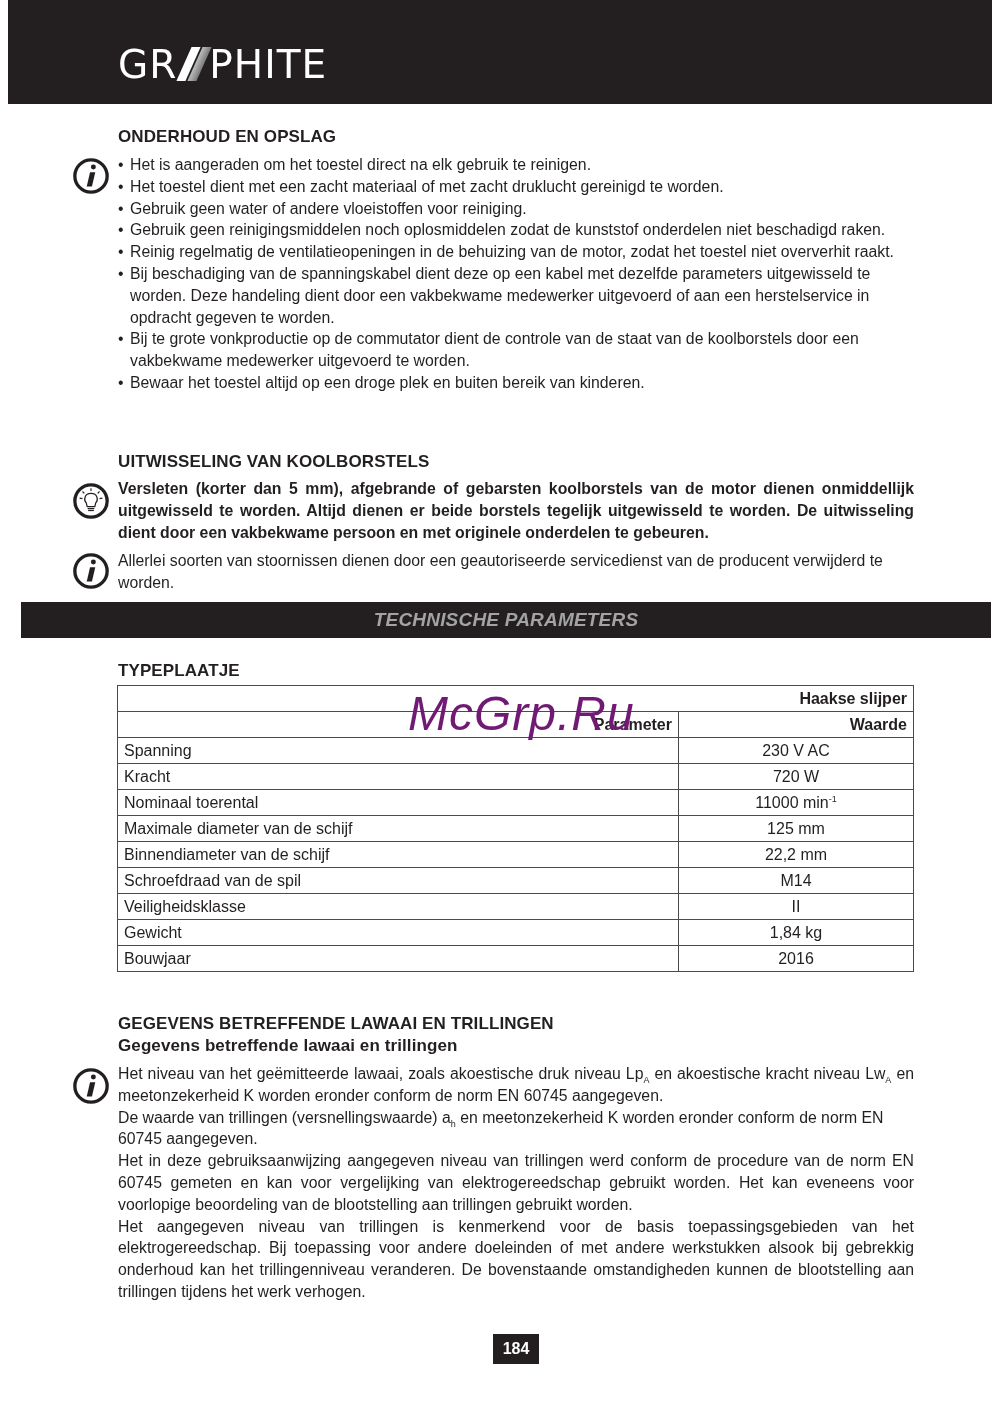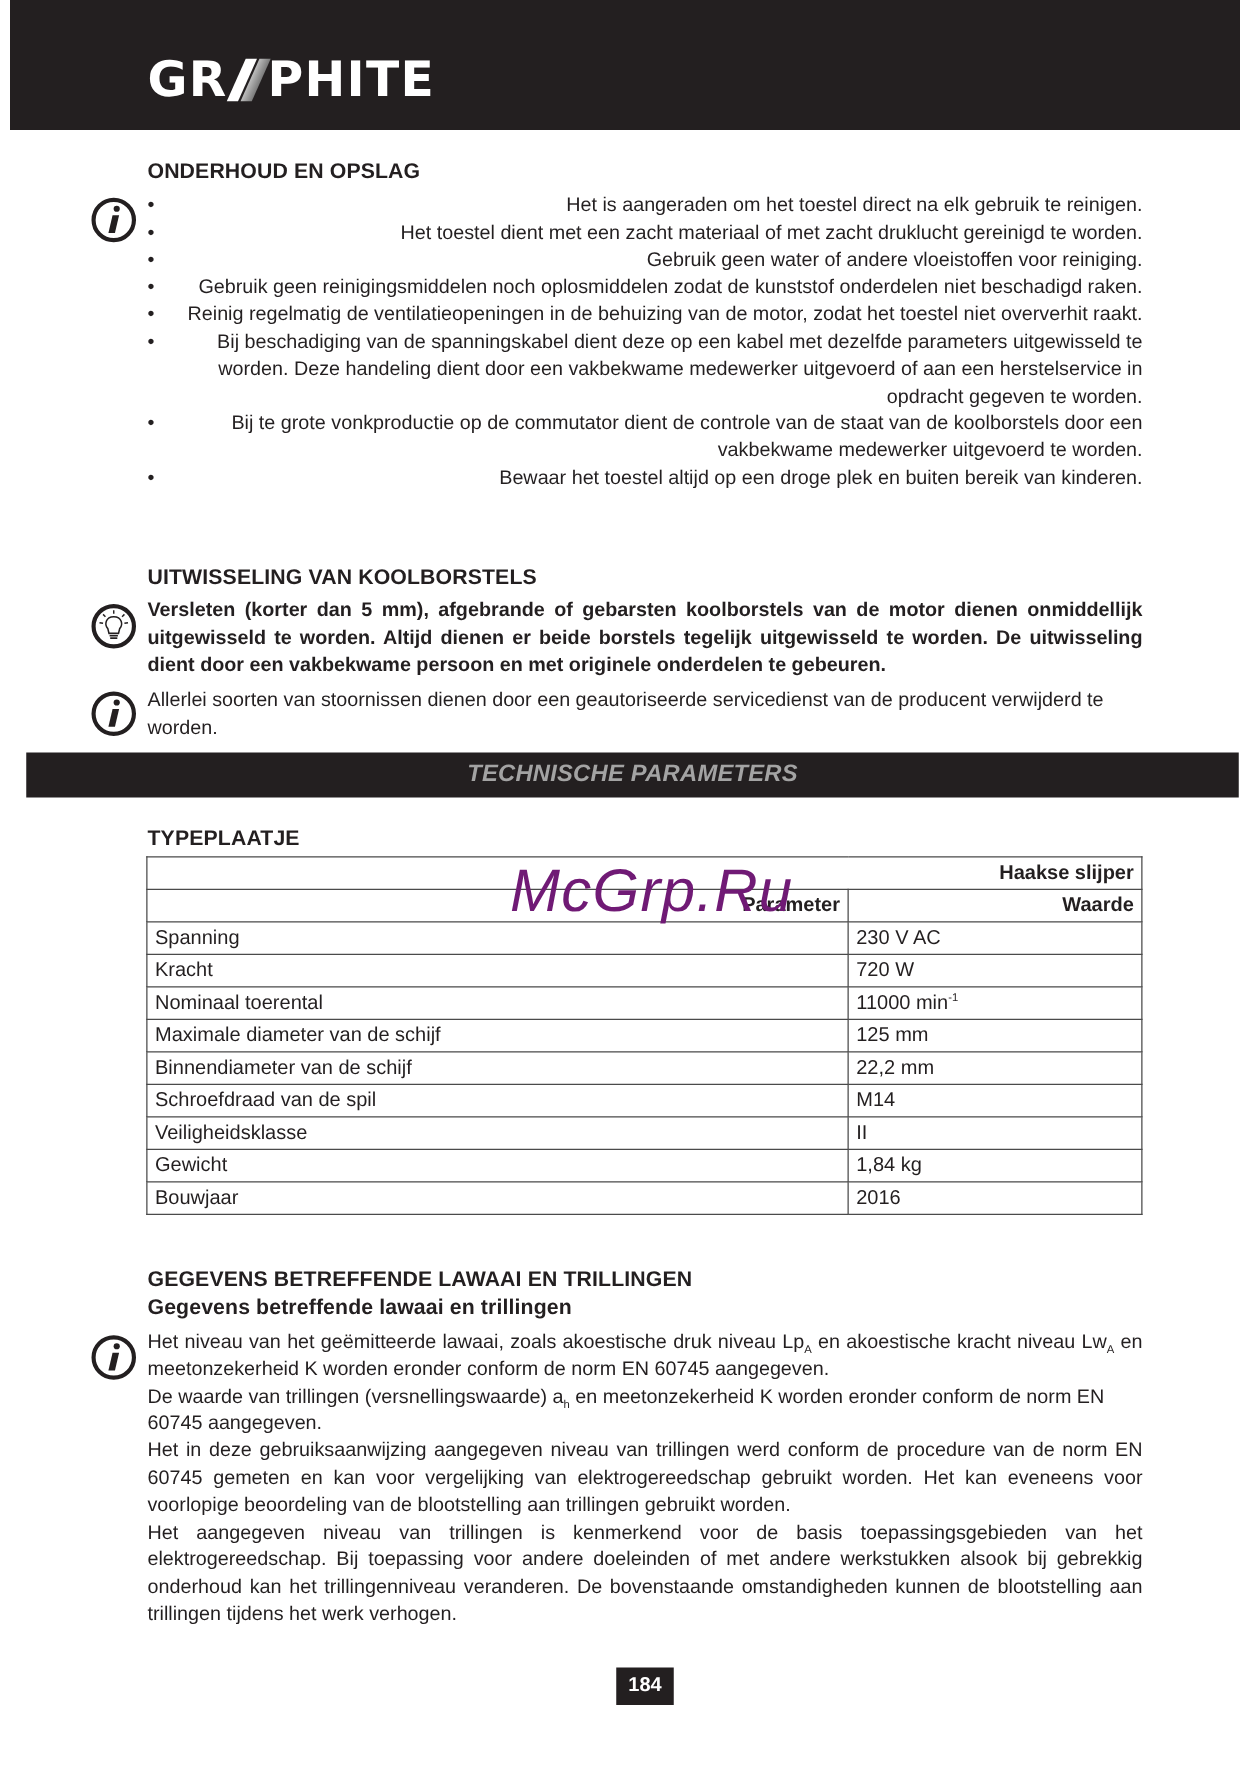--- a/index.html
+++ b/index.html
@@ -1,36 +1,36 @@
 <!DOCTYPE html>
 <html><head>
 <meta charset="utf-8">
 <style>
   html, body { margin:0; padding:0; background:#ffffff; }
   body { width:1000px; height:1415px; position:relative; overflow:hidden;
          font-family:"Liberation Sans", sans-serif; color:#231f20; }
   .header { position:absolute; left:8px; top:0; width:984px; height:104px; background:#231f20; }
   .logo { position:absolute; left:110px; top:42px; height:44px; display:flex; align-items:center; }
-  .logo span { font-family:"DejaVu Sans", sans-serif; font-weight:bold; font-size:39px; color:#fff; letter-spacing:1px; }
+  .logo span { font-family:"DejaVu Sans", sans-serif; font-weight:normal; font-size:39px; color:#fff; letter-spacing:1px; }
   .logo .slash { display:inline-block; width:30px; height:34px; position:relative; margin:0 1px; }
   .logo .slash i { position:absolute; top:0; width:9px; height:34px; transform:skewX(-24deg); }
   h2.sec { position:absolute; left:118px; margin:0; font-size:17px; font-weight:bold; letter-spacing:0.1px; }
   .icon { position:absolute; left:72px; width:38px; height:38px; }
   .txt { position:absolute; left:118px; width:796px; font-size:15.8px; line-height:21.8px; }
-  ul.bul { list-style:none; margin:0; padding:0;text-align:right; }
+  ul.bul { list-style:none; margin:0; padding:0; }
   ul.bul li { position:relative; padding-left:12px; }
   ul.bul li::before { content:"•"; position:absolute; left:0; top:0; }
   .bold { font-weight:bold; }
   .just { text-align:justify; }
   .bar { position:absolute; left:21px; top:602px; width:970px; height:36px; background:#231f20; color:#a3a3a3;
          text-align:center; font-style:italic; font-weight:bold; font-size:19px; line-height:36px; letter-spacing:0.2px; }
   table.spec { position:absolute; left:117px; top:685px; width:797px; border-collapse:collapse; font-size:16px; }
   table.spec td, table.spec th { border:1.5px solid #4a4a4a; height:25px; padding:0 6px; line-height:25px; }
   table.spec th { font-weight:bold; text-align:right; }
-  table.spec td.v { text-align:left; width:222px; }
+  table.spec td.v { text-align:center; width:222px; }
   sup { font-size:9px; line-height:0; vertical-align:6px; }
   sub { font-size:9px; line-height:0; vertical-align:-4px; }
   .wm { position:absolute; left:408px; top:686px; font-size:48px; color:#701a75; font-style:italic; pointer-events:none; letter-spacing:1px; }
   .pagenum { position:absolute; left:493px; top:1334px; width:46px; height:30px; background:#231f20; color:#fff;
              font-weight:bold; font-size:16px; text-align:center; line-height:30px; }
 </style>
 </head>
 <body>
 
 <div class="header">

